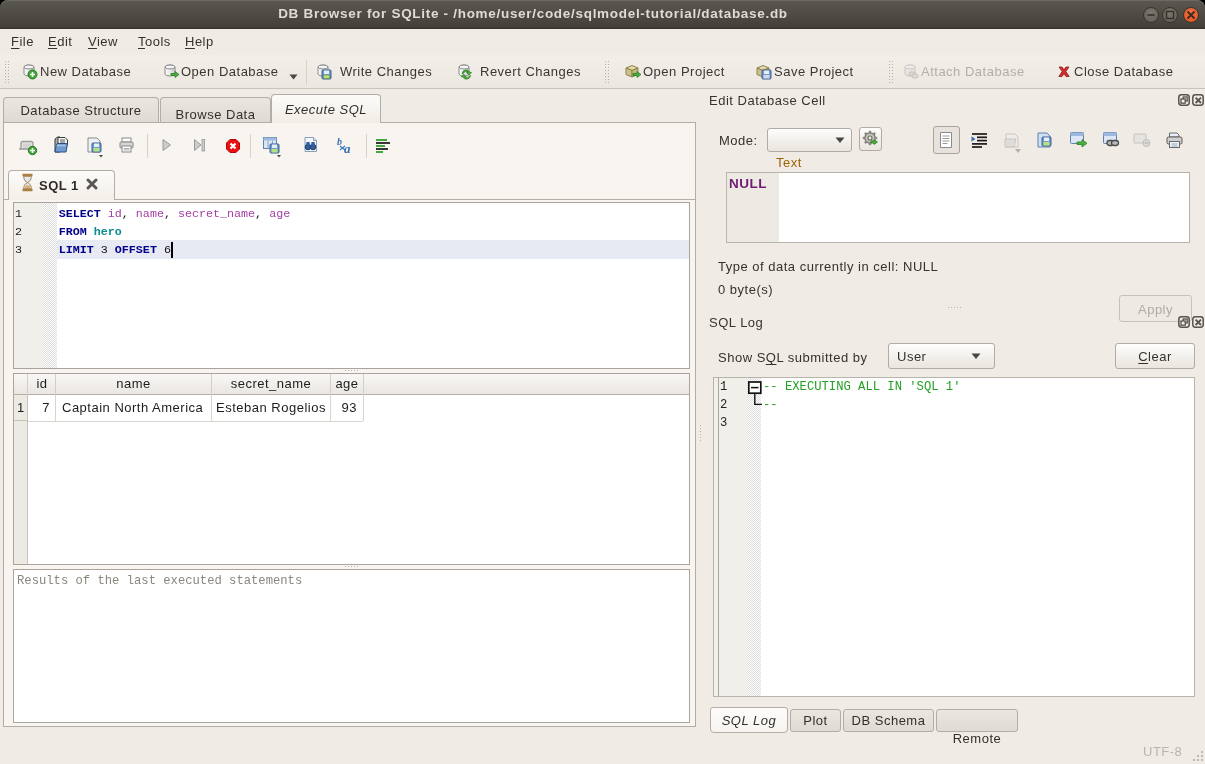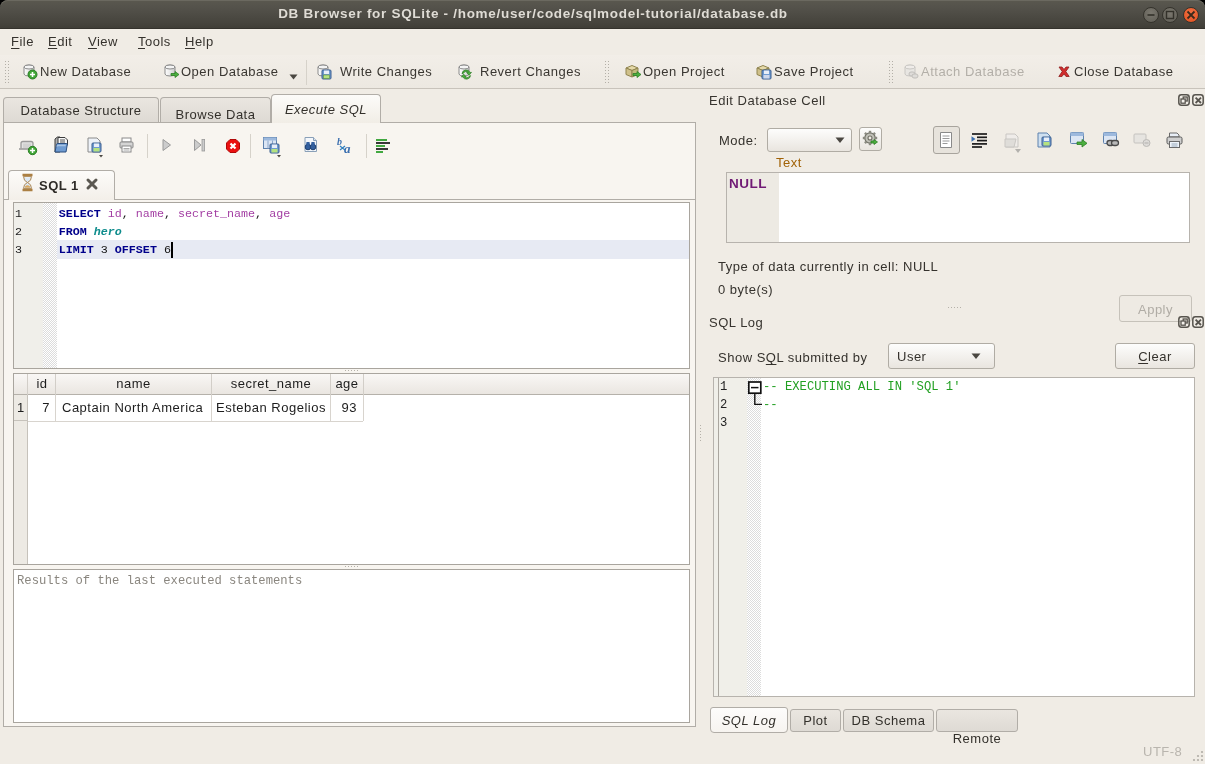--- a/index.html
+++ b/index.html
@@ -32,21 +32,21 @@
 
 .tab { border:1px solid #b1ada7; border-bottom:none; border-radius:4px 4px 0 0; text-align:center; color:#33302b; }
 .tab.inactive { background:linear-gradient(#eae6e0, #dedad4); }
 .tab.active { background:linear-gradient(#fcfbf9, #f1ede6);font-style:italic; }
 
 #leftpane { left:3px; top:122px; width:693px; height:605px; border:1px solid #b1ada7; background:#f8f5f0; }
 .whitebox { background:#fff; border:1px solid #a9a59e; }
 
 .kw { color:#00008b; font-weight:bold; }
 .ident { color:#a33ea3; }
-.tbl { color:#0e8c8c; font-weight:bold;font-style:italic; }
+.tbl { color:#0e8c8c; font-weight:bold; }
 .checker { background:repeating-conic-gradient(#dcdcdc 0 25%, #ffffff 0 50%); background-size:2px 2px; }
 
 .btn { border:1px solid #b0aca4; border-radius:3px; background:linear-gradient(#fdfdfc, #e9e5df); }
 .btn.disabled { background:#eeeae3; border-color:#c6c2ba; color:#b0aca5;margin-top:29px; }
 </style>
 </head>
 <body>
 
 <div id="titleback" class="abs"></div>
 <div id="titlebar" class="abs"></div>

